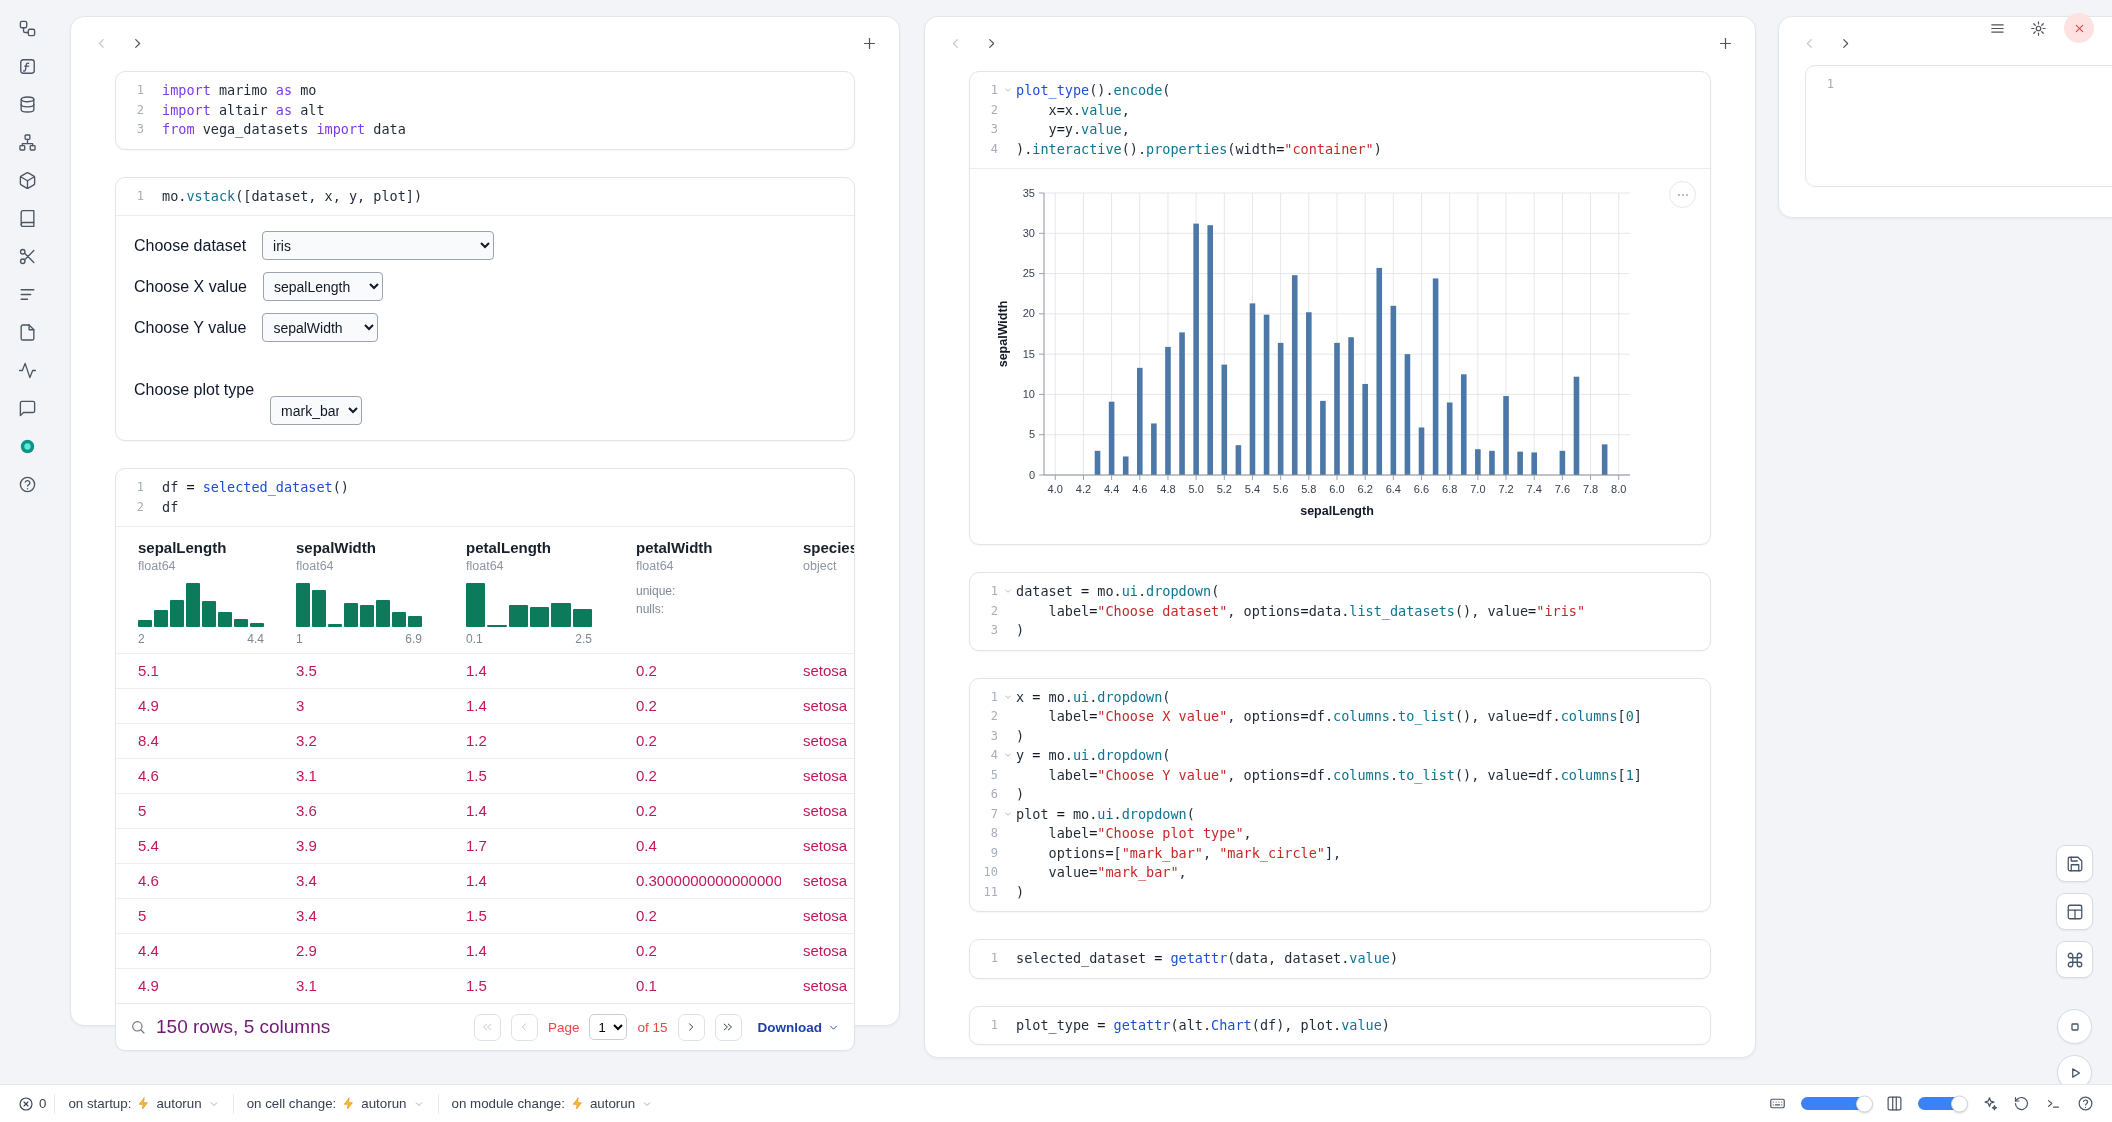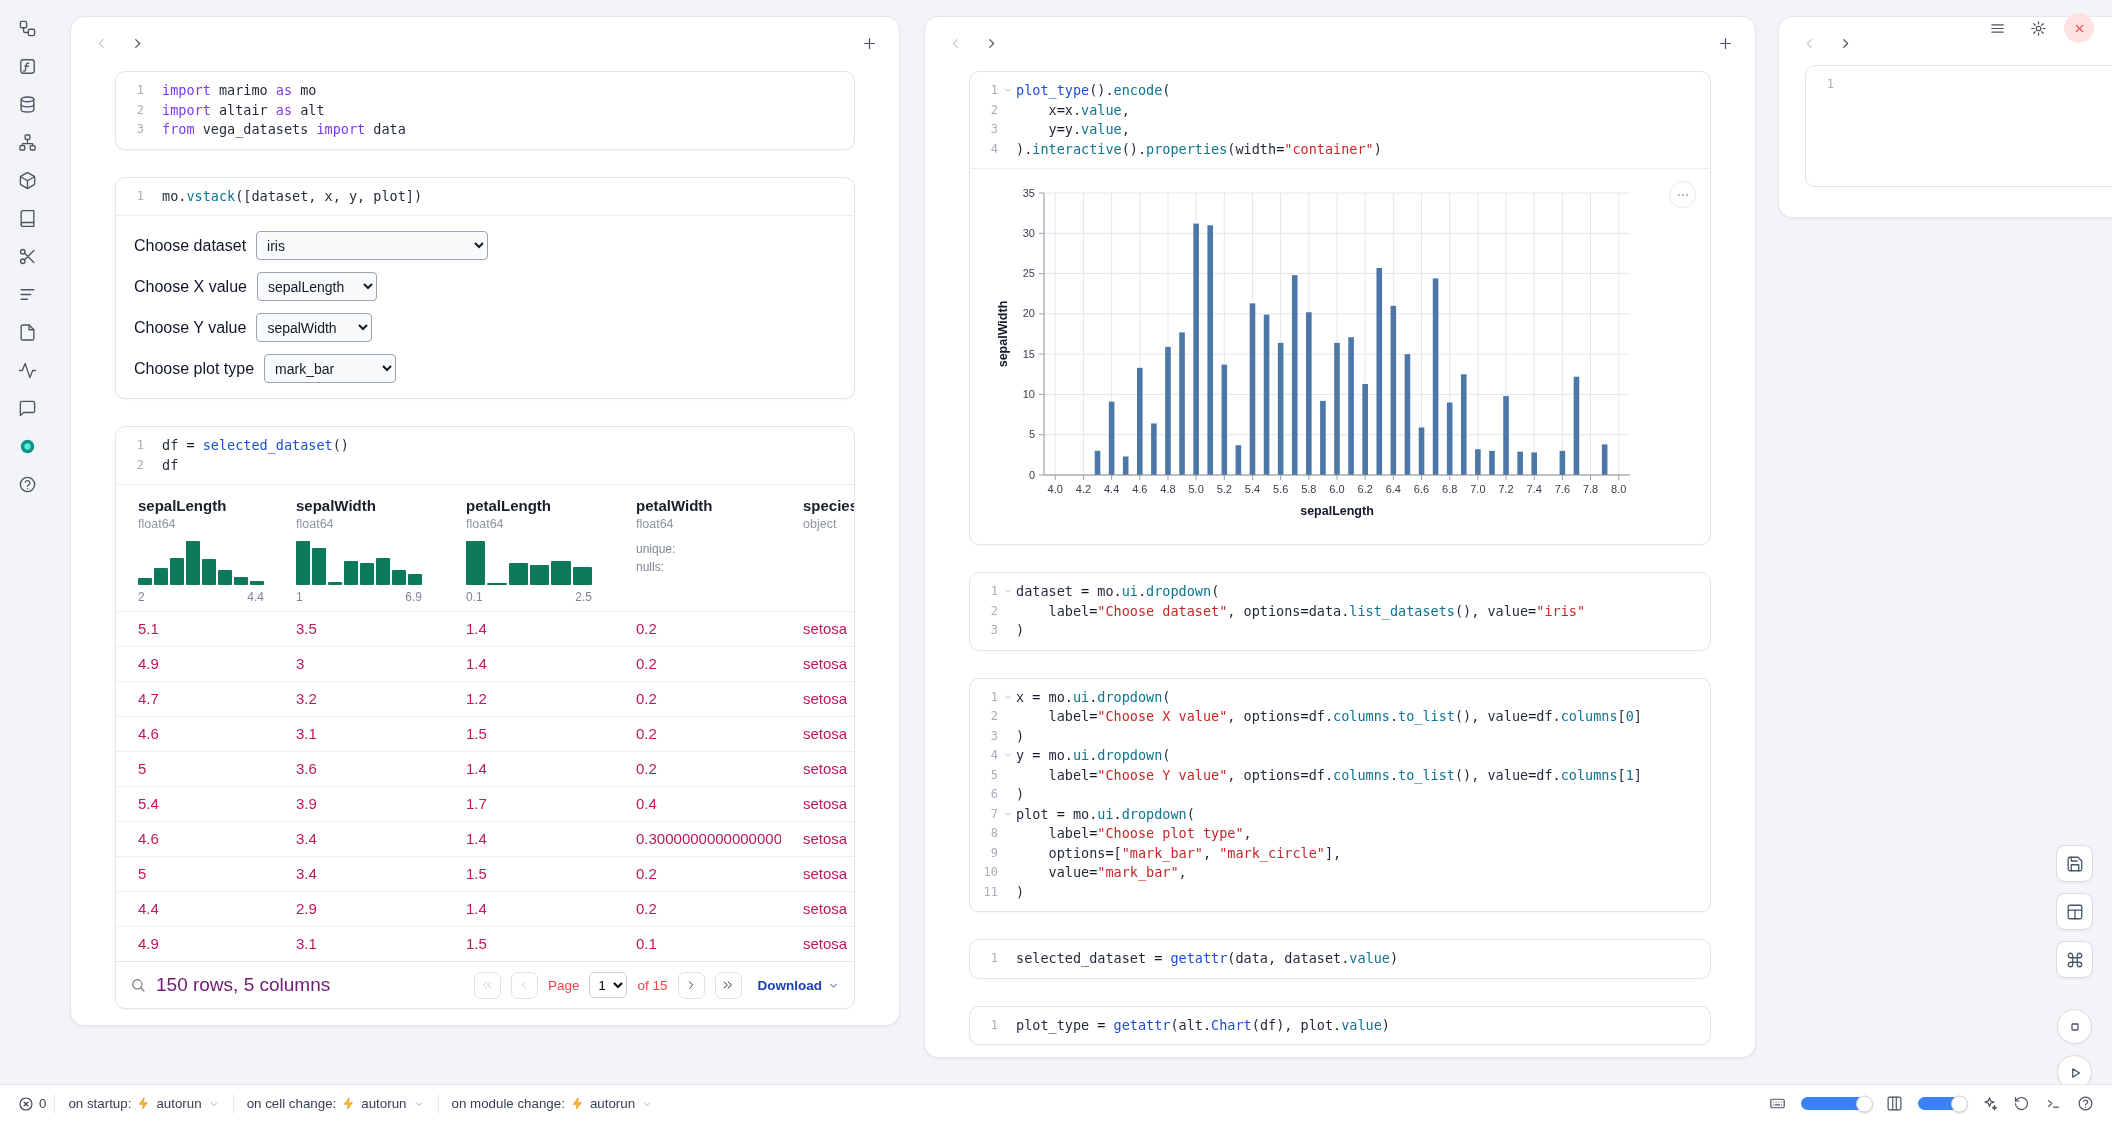--- a/index.html
+++ b/index.html
@@ -35,21 +35,21 @@
 .tk-fn{color:#1d4ed8}
 .tk-mth{color:#0e7490}
 .tk-str{color:#c62828}
 .tk-num{color:#0e7490}
 .tk-op{color:#111827}
 .tk-pl{color:#1f2937}
 .cell-output{border-top:1px solid #eaedf1}
 
 
 .controls-out{padding:15px 18px;display:flex;flex-direction:column;gap:12px}
-.ctl-row{display:flex;align-items:center;gap:10px}
+.ctl-row{display:flex;align-items:center;gap:16px}
 .ctl-label{font-size:16px;color:#0f172a}
 .ctl-select{height:29px;font-size:14px;border:1px solid #9aa3af;border-radius:4px;background:#f9fafb;color:#111827;padding:0 6px;font-family:inherit}
 
 
 .table-out{font-size:15px}
 .t-row{display:grid;grid-template-columns:158px 170px 170px 167px 1fr}
 .t-cell{padding-left:22px;padding-right:8px;overflow:hidden;white-space:nowrap}
 .t-head .t-cell{padding-top:12px}
 .col-name{font-weight:700;font-size:15px;color:#17202b}
 .col-type{font-size:12.5px;color:#8d95a3;margin-top:3px}
@@ -264,21 +264,21 @@
           <div class="ctl-row">
             <label class="ctl-label">Choose X value</label>
             <select class="ctl-select" style="width: 120px;"><option>sepalLength</option></select>
           </div>
           <div class="ctl-row">
             <label class="ctl-label">Choose Y value</label>
             <select class="ctl-select" style="width: 116px;"><option>sepalWidth</option></select>
           </div>
           <div class="ctl-row">
             <label class="ctl-label">Choose plot type</label>
-            <select class="ctl-select" style="width: 132px;"><option>mark_bar</option></select>
+            <select class="ctl-select" style="width: 92px; margin-top: 42px;"><option>mark_bar</option></select>
           </div>
         </div>
       </div>
       <div class="cell">
         <div class="code">
           <div class="code-line"><span class="ln">1</span><span class="code-text"><span class="tk-pl">df </span><span class="tk-op">=</span><span class="tk-pl"> </span><span class="tk-fn">selected_dataset</span><span class="tk-pl">()</span></span></div>
           <div class="code-line"><span class="ln">2</span><span class="code-text"><span class="tk-pl">df</span></span></div>
         </div>
         <div class="cell-output table-out">
           <div class="t-row t-head">
@@ -363,21 +363,21 @@
             <div class="t-cell t-val">setosa</div>
           </div>
           <div class="t-row t-data">
             <div class="t-cell t-val">4.9</div>
             <div class="t-cell t-val">3</div>
             <div class="t-cell t-val">1.4</div>
             <div class="t-cell t-val">0.2</div>
             <div class="t-cell t-val">setosa</div>
           </div>
           <div class="t-row t-data">
-            <div class="t-cell t-val">4.7</div>
+            <div class="t-cell t-val">8.4</div>
             <div class="t-cell t-val">3.2</div>
             <div class="t-cell t-val">1.2</div>
             <div class="t-cell t-val">0.2</div>
             <div class="t-cell t-val">setosa</div>
           </div>
           <div class="t-row t-data">
             <div class="t-cell t-val">4.6</div>
             <div class="t-cell t-val">3.1</div>
             <div class="t-cell t-val">1.5</div>
             <div class="t-cell t-val">0.2</div>

